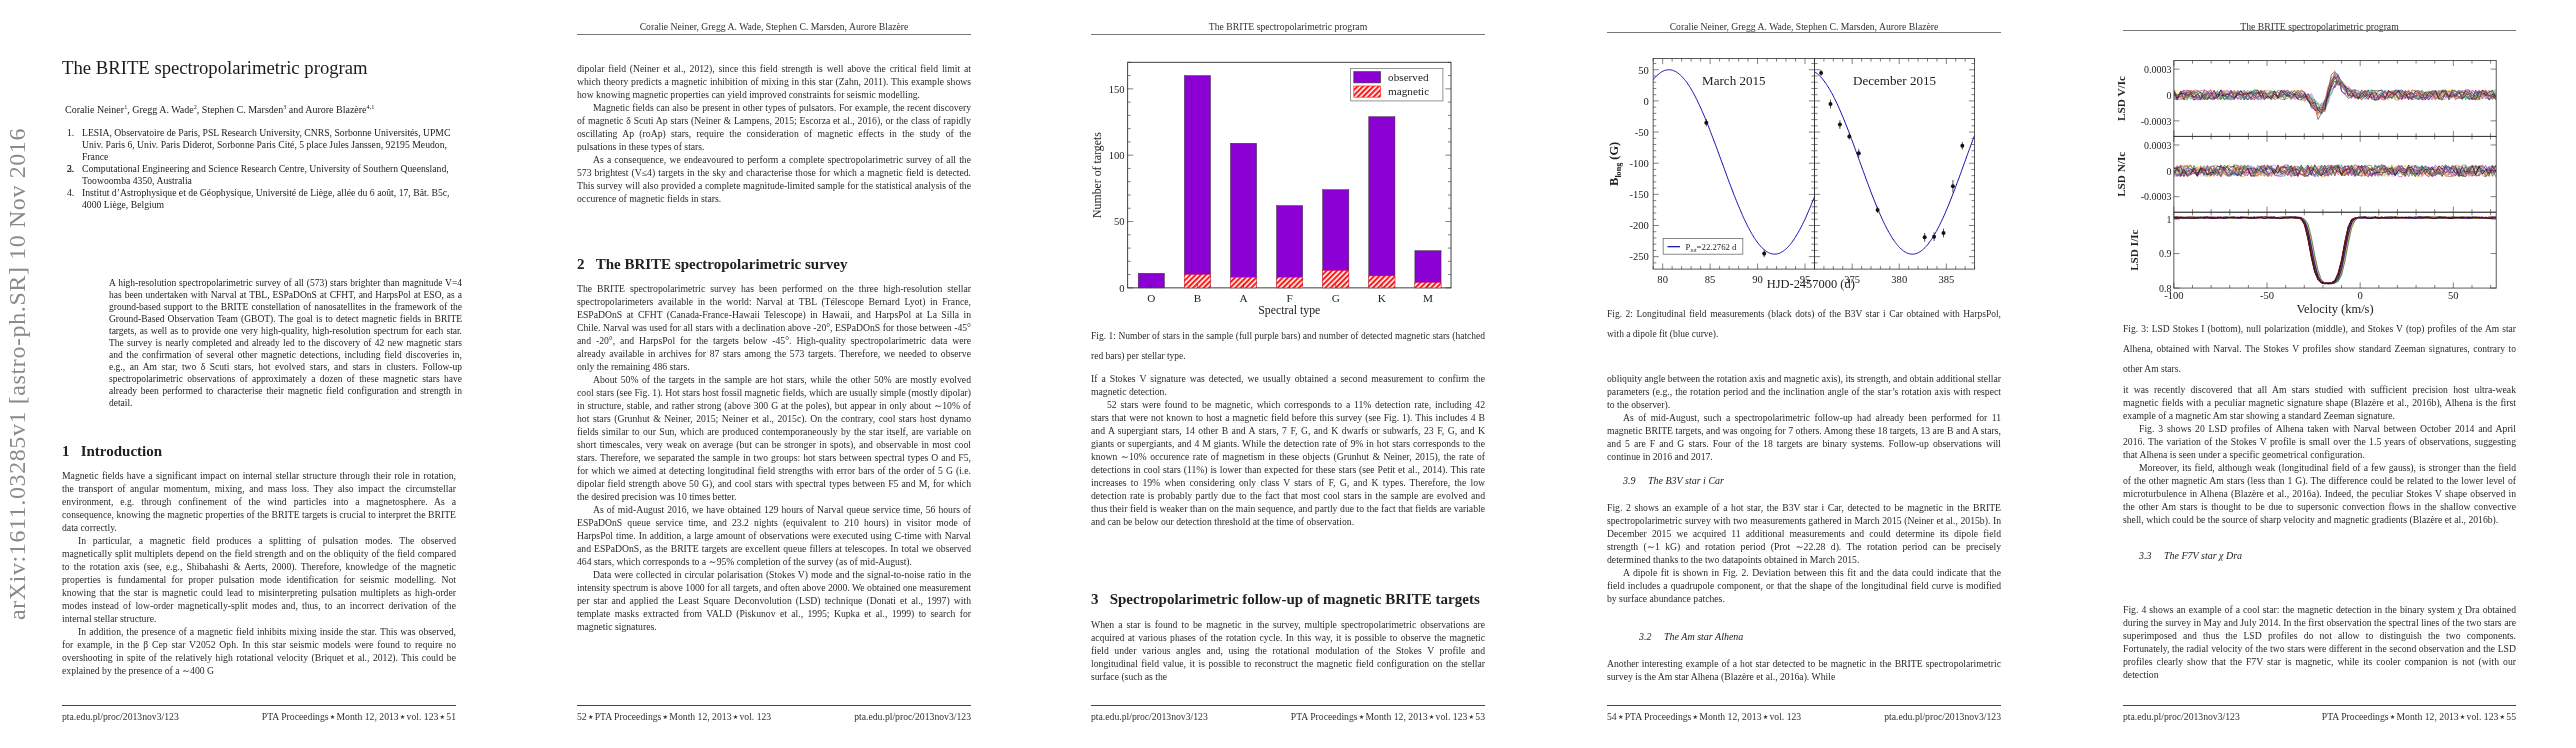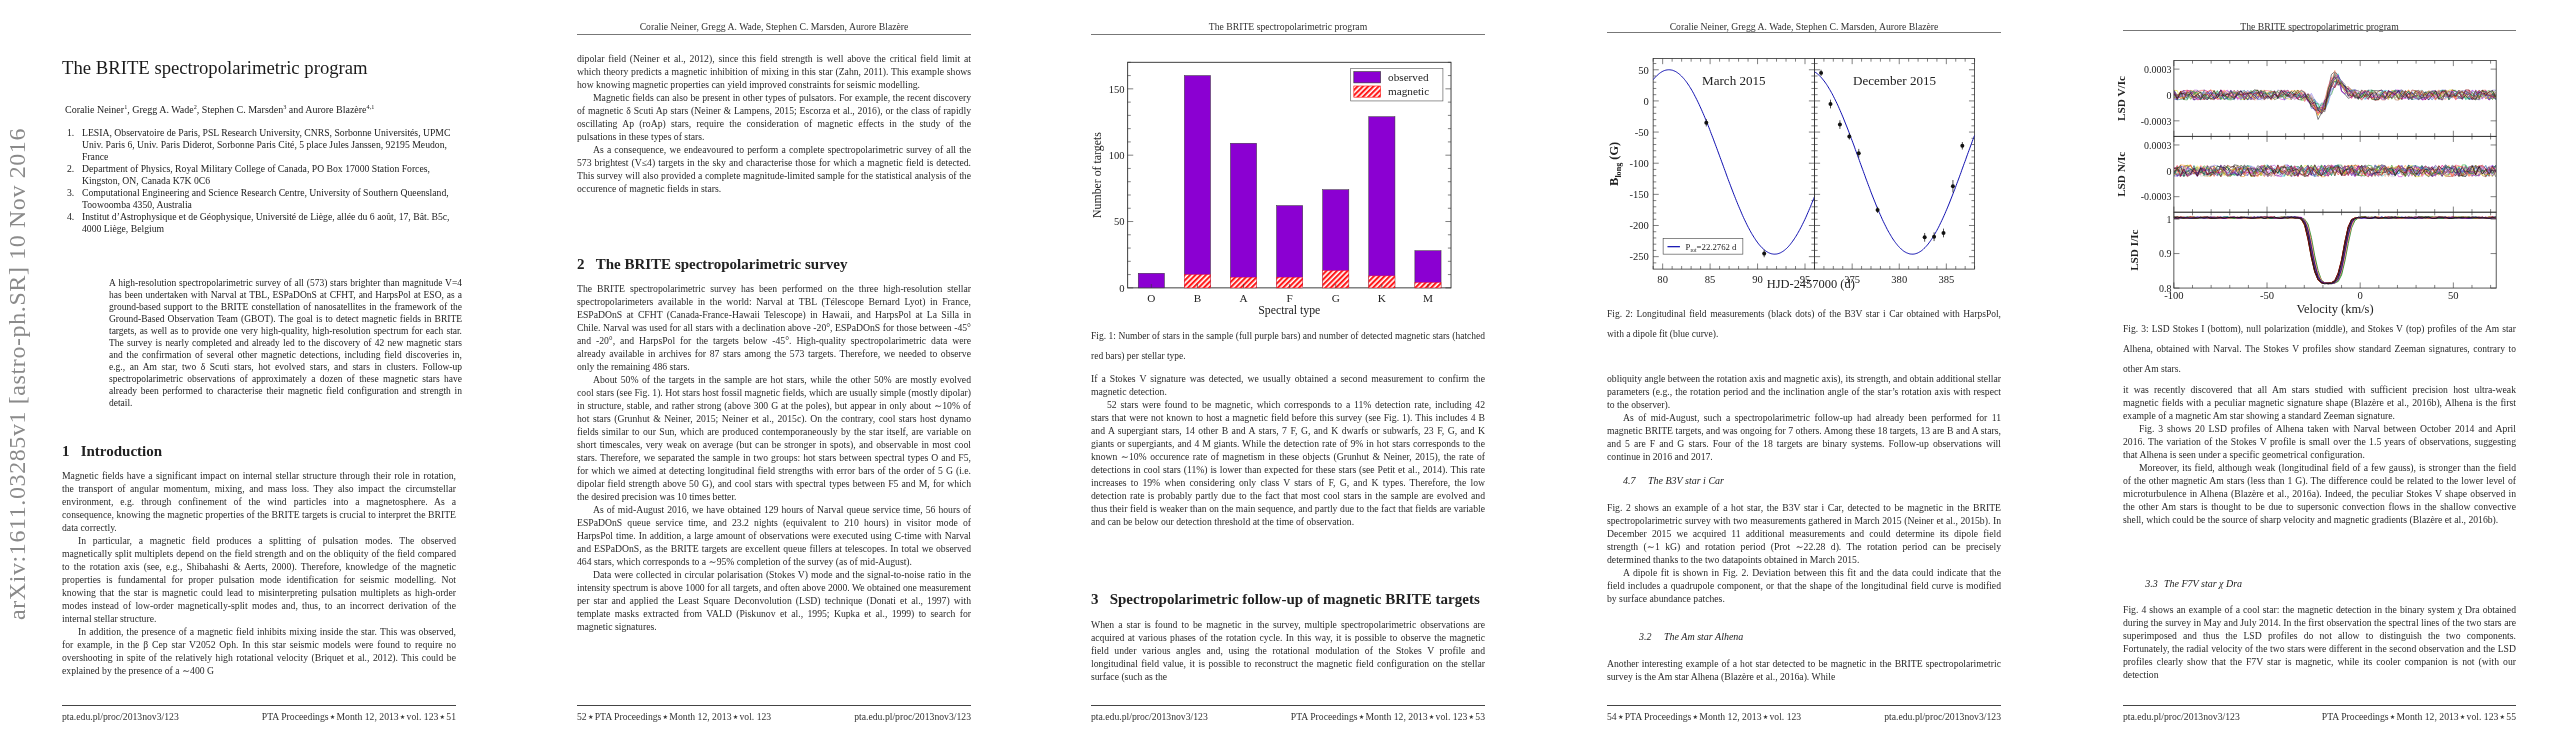--- a/index.html
+++ b/index.html
@@ -39,21 +39,21 @@
 <div class="page" style="left:0">
   <div class="title">The BRITE spectropolarimetric program</div>
   <div class="authors">
     <span><span>Coralie Neiner</span><sup>1</sup></span>, 
     <span><span>Gregg A. Wade</span><sup>2</sup></span>, 
     <span><span>Stephen C. Marsden</span><sup>3</sup></span> and 
     <span><span>Aurore Blazère</span><sup>4,1</sup></span>
   </div>
   <ol class="affils">
     <li><span class="n">1.</span><span>LESIA, Observatoire de Paris, PSL Research University, CNRS, Sorbonne Universités, UPMC Univ. Paris 6, Univ. Paris Diderot, Sorbonne Paris Cité, 5 place Jules Janssen, 92195 Meudon, France</span></li>
-    <li><span class="n">2.</span><span>Department of Physics, Royal Military College of Canada, PO Box 17000 Station Forces, Kingston, ON, Canada K7K 0C6</span></li>
+    <li><span class="n">2.</span></li>
     <li><span class="n">3.</span><span>Computational Engineering and Science Research Centre, University of Southern Queensland, Toowoomba 4350, Australia</span></li>
     <li><span class="n">4.</span><span>Institut d’Astrophysique et de Géophysique, Université de Liège, allée du 6 août, 17, Bât. B5c, 4000 Liège, Belgium</span></li>
   </ol>
   <div class="abstract">A high-resolution spectropolarimetric survey of all (573) stars brighter than magnitude V=4 has been undertaken with Narval at TBL, ESPaDOnS at CFHT, and HarpsPol at ESO, as a ground-based support to the BRITE constellation of nanosatellites in the framework of the Ground-Based Observation Team (GBOT). The goal is to detect magnetic fields in BRITE targets, as well as to provide one very high-quality, high-resolution spectrum for each star. The survey is nearly completed and already led to the discovery of 42 new magnetic stars and the confirmation of several other magnetic detections, including field discoveries in, e.g., an Am star, two δ Scuti stars, hot evolved stars, and stars in clusters. Follow-up spectropolarimetric observations of approximately a dozen of these magnetic stars have already been performed to characterise their magnetic field configuration and strength in detail.</div>
   <div class="sec-head" style="top:443px; left:62px;">
     <span class="num">1</span><span>Introduction</span>
   </div>
   <div class="body-text" style="top:469px; left:62px; width:394px;">
     <p>Magnetic fields have a significant impact on internal stellar structure through their role in rotation, the transport of angular momentum, mixing, and mass loss. They also impact the circumstellar environment, e.g. through confinement of the wind particles into a magnetosphere. As a consequence, knowing the magnetic properties of the BRITE targets is crucial to interpret the BRITE data correctly.</p>
     <p class="ind">In particular, a magnetic field produces a splitting of pulsation modes. The observed magnetically split multiplets depend on the field strength and on the obliquity of the field compared to the rotation axis (see, e.g., Shibahashi &amp; Aerts, 2000). Therefore, knowledge of the magnetic properties is fundamental for proper pulsation mode identification for seismic modelling. Not knowing that the star is magnetic could lead to misinterpreting pulsation multiplets as high-order modes instead of low-order magnetically-split modes and, thus, to an incorrect derivation of the internal stellar structure.</p>
@@ -62,21 +62,21 @@
   <div class="foot-rule" style="left:62px; width:394px;"></div>
   <div class="footer" style="left:62px; width:394px;">
     <span>pta.edu.pl/proc/2013nov3/123</span>
     <span><span>PTA Proceedings</span><span class="star">★</span><span>Month 12, 2013</span><span class="star">★</span><span>vol. 123</span><span class="star">★</span><span>51</span></span>
   </div>
 </div>
 
 <div class="page" style="left:518px">
   <div class="running-head" style="left:59px; width:394px;">Coralie Neiner, Gregg A. Wade, Stephen C. Marsden, Aurore Blazère</div>
   <div class="head-rule" style="top:34px; left:59px; width:394px;"></div>
-  <div class="body-text" style="top:52px; left:59px; width:394px;">
+  <div class="body-text" style="top:62px; left:59px; width:394px;">
     <p>dipolar field (Neiner et al., 2012), since this field strength is well above the critical field limit at which theory predicts a magnetic inhibition of mixing in this star (Zahn, 2011). This example shows how knowing magnetic properties can yield improved constraints for seismic modelling.</p>
     <p class="ind">Magnetic fields can also be present in other types of pulsators. For example, the recent discovery of magnetic δ Scuti Ap stars (Neiner &amp; Lampens, 2015; Escorza et al., 2016), or the class of rapidly oscillating Ap (roAp) stars, require the consideration of magnetic effects in the study of the pulsations in these types of stars.</p>
     <p class="ind">As a consequence, we endeavoured to perform a complete spectropolarimetric survey of all the 573 brightest (V≤4) targets in the sky and characterise those for which a magnetic field is detected. This survey will also provided a complete magnitude-limited sample for the statistical analysis of the occurence of magnetic fields in stars.</p>
   </div>
   <div class="sec-head" style="top:256px; left:59px;">
     <span class="num">2</span><span>The BRITE spectropolarimetric survey</span>
   </div>
   <div class="body-text" style="top:282px; left:59px; width:394px;">
     <p>The BRITE spectropolarimetric survey has been performed on the three high-resolution stellar spectropolarimeters available in the world: Narval at TBL (Télescope Bernard Lyot) in France, ESPaDOnS at CFHT (Canada-France-Hawaii Telescope) in Hawaii, and HarpsPol at La Silla in Chile. Narval was used for all stars with a declination above -20°, ESPaDOnS for those between -45° and -20°, and HarpsPol for the targets below -45°. High-quality spectropolarimetric data were already available in archives for 87 stars among the 573 targets. Therefore, we needed to observe only the remaining 486 stars.</p>
     <p class="ind">About 50% of the targets in the sample are hot stars, while the other 50% are mostly evolved cool stars (see Fig. 1). Hot stars host fossil magnetic fields, which are usually simple (mostly dipolar) in structure, stable, and rather strong (above 300 G at the poles), but appear in only about ∼10% of hot stars (Grunhut &amp; Neiner, 2015; Neiner et al., 2015c). On the contrary, cool stars host dynamo fields similar to our Sun, which are produced contemporaneously by the star itself, are variable on short timescales, very weak on average (but can be stronger in spots), and observable in most cool stars. Therefore, we separated the sample in two groups: hot stars between spectral types O and F5, for which we aimed at detecting longitudinal field strengths with error bars of the order of 5 G (i.e. dipolar field strength above 50 G), and cool stars with spectral types between F5 and M, for which the desired precision was 10 times better.</p>
@@ -459,21 +459,21 @@
       <rect x="176" y="383" width="128" height="25" fill="#fff" stroke="#444"></rect>
       <line x1="183" x2="203" y1="396" y2="396" stroke="#1010B0" stroke-width="2"></line>
       <text x="212" y="401" font-size="14"><tspan>P</tspan><tspan font-size="9" dy="4">rot</tspan><tspan dy="-4">=22.2762 d</tspan></text>
     </svg>
   <div class="caption" style="top:304px; left:54px; width:394px;">Fig. 2: Longitudinal field measurements (black dots) of the B3V star i Car obtained with HarpsPol, with a dipole fit (blue curve).</div>
   <div class="body-text" style="top:372px; left:54px; width:394px;">
     <p>obliquity angle between the rotation axis and magnetic axis), its strength, and obtain additional stellar parameters (e.g., the rotation period and the inclination angle of the star’s rotation axis with respect to the observer).</p>
     <p class="ind">As of mid-August, such a spectropolarimetric follow-up had already been performed for 11 magnetic BRITE targets, and was ongoing for 7 others. Among these 18 targets, 13 are B and A stars, and 5 are F and G stars. Four of the 18 targets are binary systems. Follow-up observations will continue in 2016 and 2017.</p>
   </div>
   <div class="subsec-head" style="top:475px; left:70px;">
-    <span class="num">4.7</span><span>The B3V star i Car</span>
+    <span class="num">3.9</span><span>The B3V star i Car</span>
   </div>
   <div class="body-text" style="top:501px; left:54px; width:394px;">
     <p>Fig. 2 shows an example of a hot star, the B3V star i Car, detected to be magnetic in the BRITE spectropolarimetric survey with two measurements gathered in March 2015 (Neiner et al., 2015b). In December 2015 we acquired 11 additional measurements and could determine its dipole field strength (∼1 kG) and rotation period (Prot ∼22.28 d). The rotation period can be precisely determined thanks to the two datapoints obtained in March 2015.</p>
     <p class="ind">A dipole fit is shown in Fig. 2. Deviation between this fit and the data could indicate that the field includes a quadrupole component, or that the shape of the longitudinal field curve is modified by surface abundance patches.</p>
   </div>
   <div class="subsec-head" style="top:631px; left:70px;margin-left:16px;">
     <span class="num">3.2</span><span>The Am star Alhena</span>
   </div>
   <div class="body-text" style="top:657px; left:54px; width:394px;">
     <p>Another interesting example of a hot star detected to be magnetic in the BRITE spectropolarimetric survey is the Am star Alhena (Blazère et al., 2016a). While</p>
@@ -710,21 +710,21 @@
       <text x="463.84393063583815" y="480" text-anchor="middle" font-size="17">0</text>
       <text x="613.2658959537573" y="480" text-anchor="middle" font-size="17">50</text>
       <text x="423.5" y="502" text-anchor="middle" font-size="20">Velocity (km/s)</text>
     </svg>
   <div class="caption" style="top:319px; left:52px; width:393px;">Fig. 3: LSD Stokes I (bottom), null polarization (middle), and Stokes V (top) profiles of the Am star Alhena, obtained with Narval. The Stokes V profiles show standard Zeeman signatures, contrary to other Am stars.</div>
   <div class="body-text" style="top:383px; left:52px; width:393px;">
     <p>it was recently discovered that all Am stars studied with sufficient precision host ultra-weak magnetic fields with a peculiar magnetic signature shape (Blazère et al., 2016b), Alhena is the first example of a magnetic Am star showing a standard Zeeman signature.</p>
     <p class="ind">Fig. 3 shows 20 LSD profiles of Alhena taken with Narval between October 2014 and April 2016. The variation of the Stokes V profile is small over the 1.5 years of observations, suggesting that Alhena is seen under a specific geometrical configuration.</p>
     <p class="ind">Moreover, its field, although weak (longitudinal field of a few gauss), is stronger than the field of the other magnetic Am stars (less than 1 G). The difference could be related to the lower level of microturbulence in Alhena (Blazère et al., 2016a). Indeed, the peculiar Stokes V shape observed in the other Am stars is thought to be due to supersonic convection flows in the shallow convective shell, which could be the source of sharp velocity and magnetic gradients (Blazère et al., 2016b).</p>
   </div>
-  <div class="subsec-head" style="top:578px; left:68px;text-align:center;">
+  <div class="subsec-head" style="top:550px; left:68px;">
     <span class="num">3.3</span><span>The F7V star χ Dra</span>
   </div>
   <div class="body-text" style="top:603px; left:52px; width:393px;">
     <p>Fig. 4 shows an example of a cool star: the magnetic detection in the binary system χ Dra obtained during the survey in May and July 2014. In the first observation the spectral lines of the two stars are superimposed and thus the LSD profiles do not allow to distinguish the two components. Fortunately, the radial velocity of the two stars were different in the second observation and the LSD profiles clearly show that the F7V star is magnetic, while its cooler companion is not (with our detection</p>
   </div>
   <div class="foot-rule" style="left:52px; width:393px;"></div>
   <div class="footer" style="left:52px; width:393px;">
     <span>pta.edu.pl/proc/2013nov3/123</span>
     <span><span>PTA Proceedings</span><span class="star">★</span><span>Month 12, 2013</span><span class="star">★</span><span>vol. 123</span><span class="star">★</span><span>55</span></span>
   </div>

